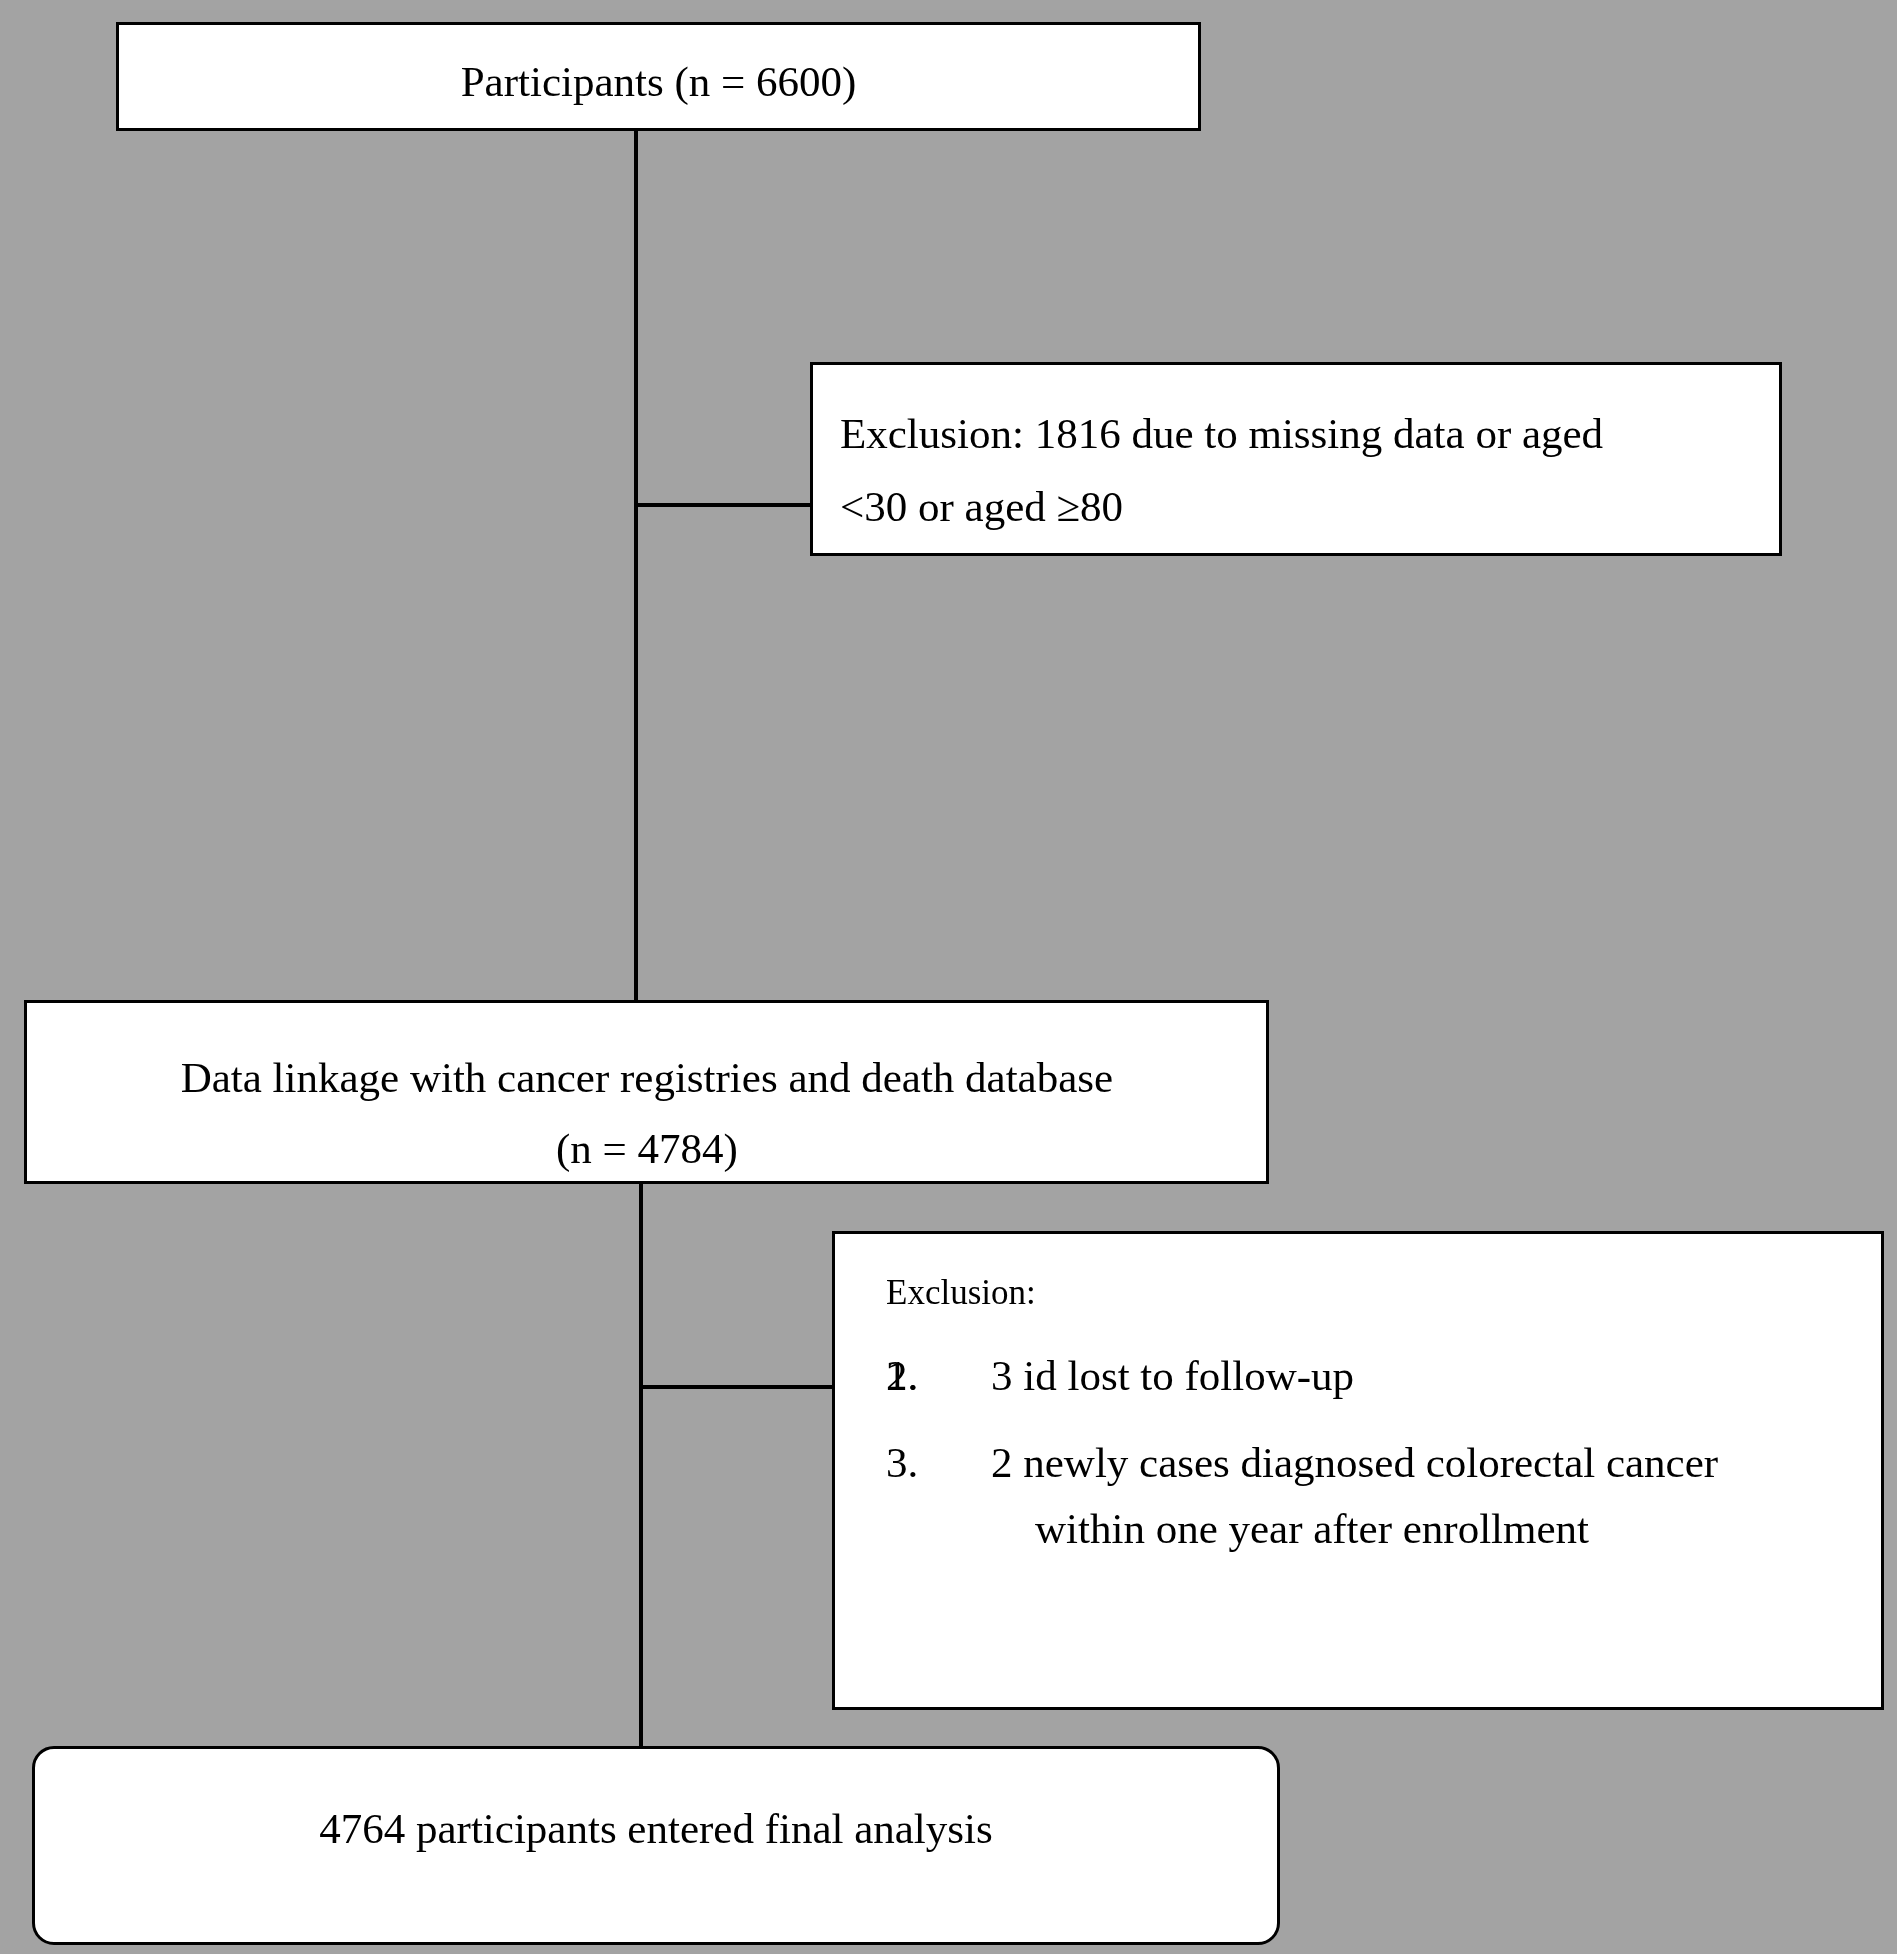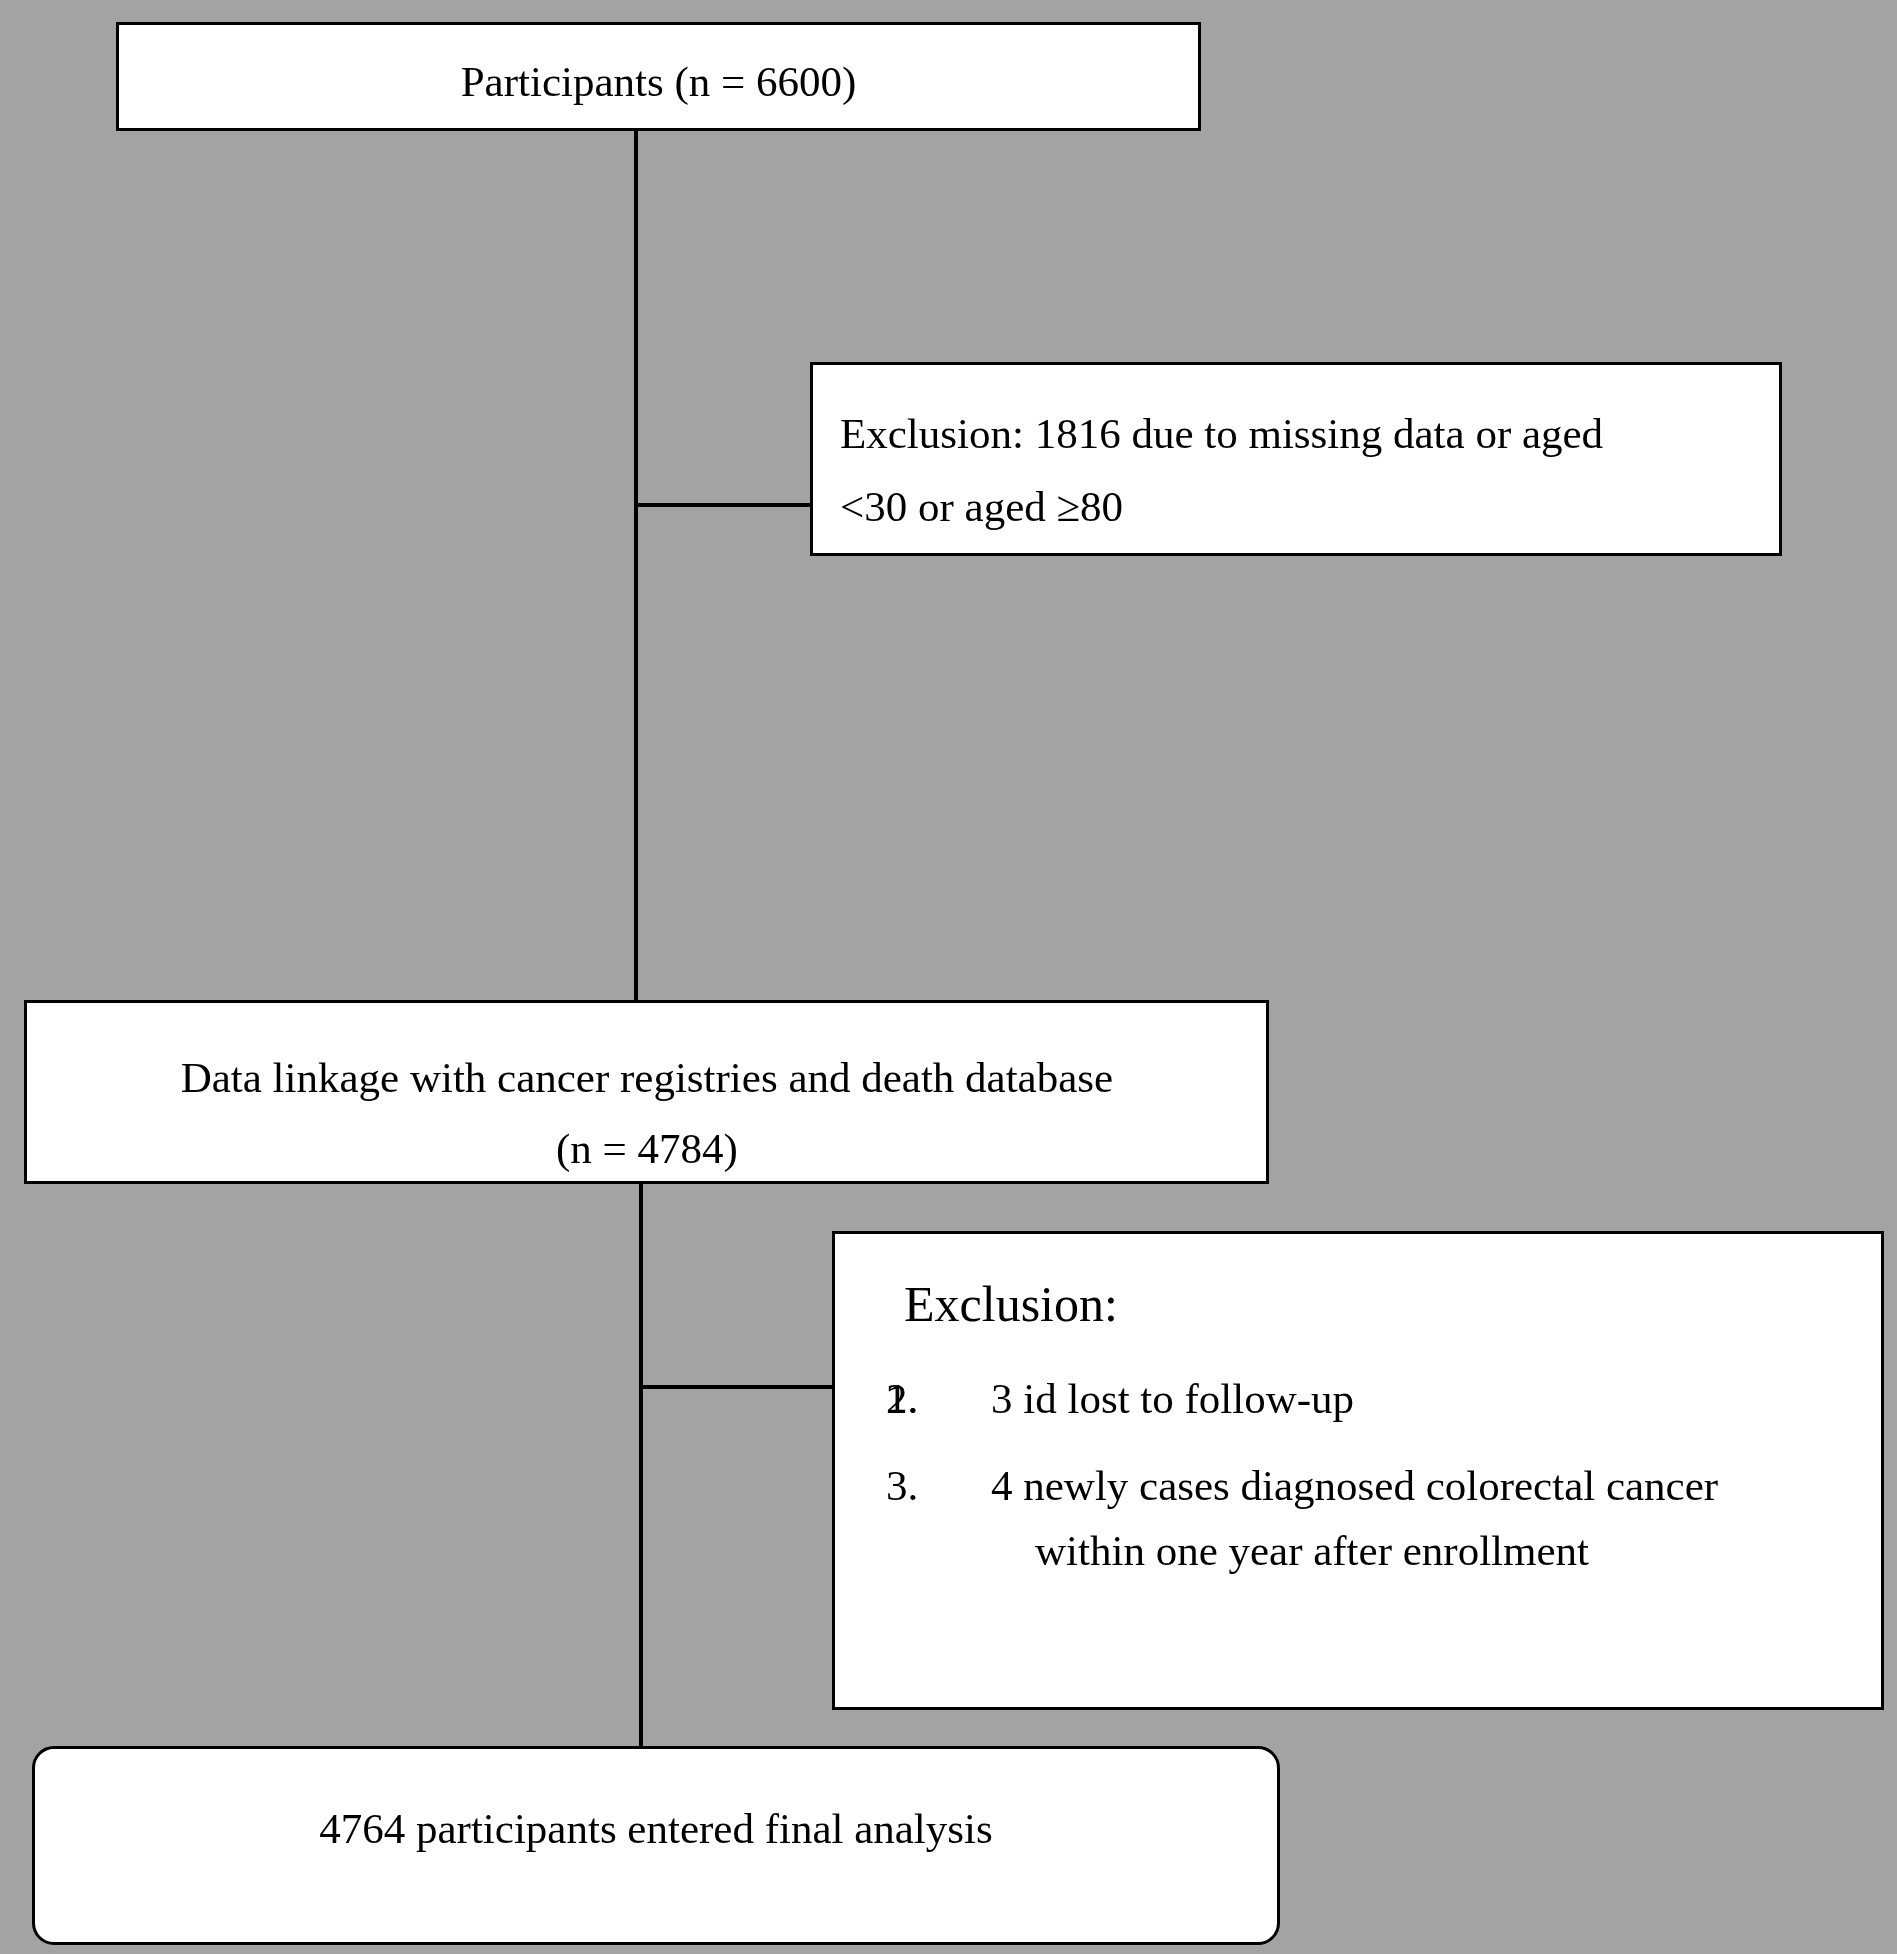--- a/index.html
+++ b/index.html
@@ -8,21 +8,21 @@
   .box{position:absolute;border:3.6px solid #000;background:#fff;box-sizing:border-box;}
   .line-v{position:absolute;background:#000;width:3.6px;}
   .line-h{position:absolute;background:#000;height:3.6px;}
   .txt{font-size:43px;line-height:1.52;}
   .center{text-align:center;}
   .just{text-align:justify;text-justify:inter-word;}
   .pad-a{padding:23.5px 31px 0 31px;}
   .pad-b{padding:36px 27px 0 27px;}
   .pad-c{padding:33px 27px 0 51px;}
   .pad-d{padding:42px 27px 0 27px;}
-  .excl-head{font-size:50px;line-height:1.5;margin-bottom:23.5px;margin-left:18px;}
+  .excl-head{font-size:35px;line-height:1.5;margin-bottom:23.5px;}
   ol.excl{list-style:none;margin:0;padding:0;}
   ol.excl > li{position:relative;padding-left:105px;margin-bottom:22px;font-size:43px;line-height:1.52;}
   ol.excl > li .num{position:absolute;left:0;top:0;width:81px;}
   .lastline{display:block;margin-left:44px;}
 </style>
 </head>
 <body>
 
 <div id="canvas">
 
@@ -54,21 +54,21 @@
       <ol class="excl">
         <li>
           <span class="num">1.</span>
         </li>
         <li>
           <span class="num">2.</span>
           <span>3 id lost to follow-up</span>
         </li>
         <li>
           <span class="num">3.</span>
-          <span>4 newly cases diagnosed colorectal cancer</span>
+          <span>2 newly cases diagnosed colorectal cancer</span>
           <span class="lastline">within one year after enrollment</span>
         </li>
       </ol>
     </div>
   </div>
 
   <div class="box" style="left:32px;top:1746px;width:1248px;height:199px;border-radius:22px;">
     <div class="txt center" style="padding:47px 27px 0 27px;">4764 participants entered final analysis</div>
   </div>
 

